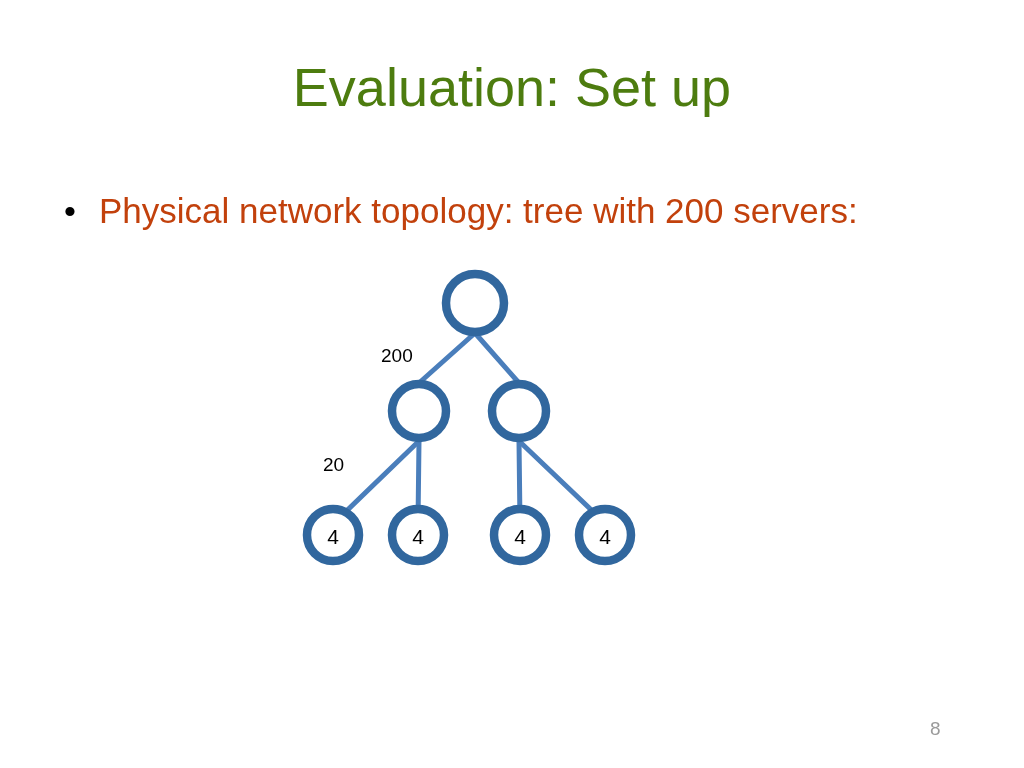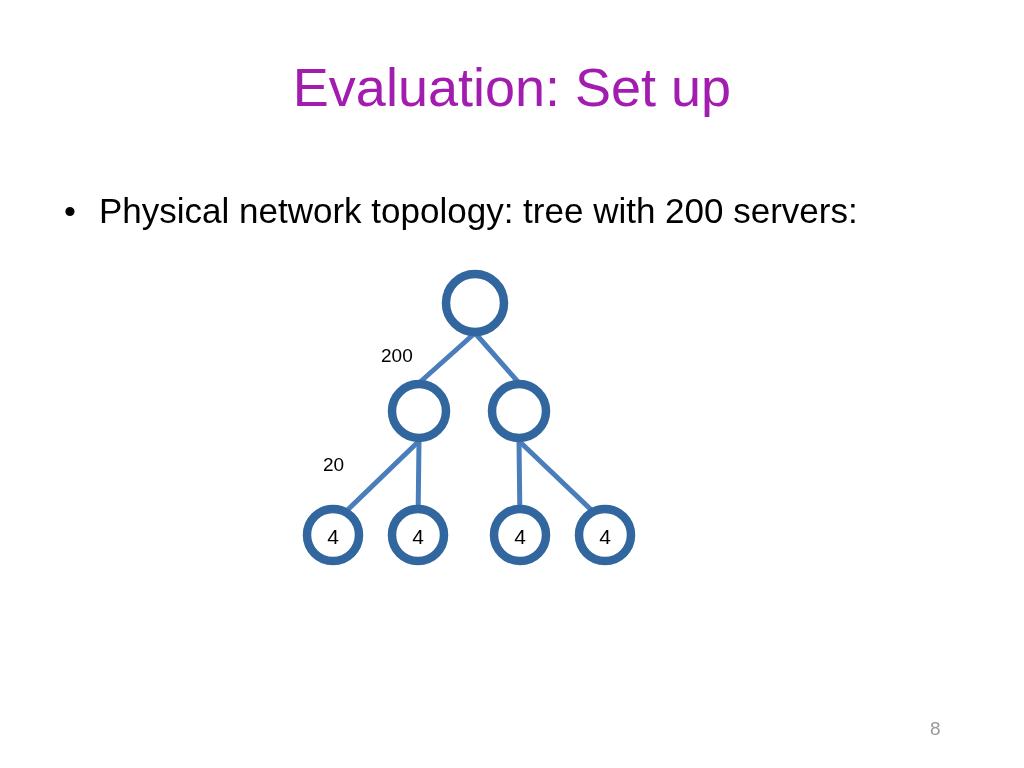--- a/index.html
+++ b/index.html
@@ -19,21 +19,21 @@
   
   #slide-title {
     position: absolute;
     left: 0;
     top: 58px;
     width: 1024px;
     text-align: center;
     font-family: "Liberation Sans", sans-serif;
     font-size: 54px;
     font-weight: 400;
-    color: #a21caf;
+    color: #4d7c0f;
     letter-spacing: 0px;
     line-height: 1.1;
     white-space: nowrap;
   }
 
   
   #body-list {
     position: absolute;
     left: 58px;
     top: 186px;
@@ -50,21 +50,21 @@
     line-height: 50px;
     color: #000000;
     text-align: left;
     padding-left: 6px;
     box-sizing: border-box;
   }
   .bullet-text {
     flex: 1 1 auto;
     font-size: 35px;
     line-height: 50px;
-    color: #000000;
+    color: #c2410c;
     font-weight: 400;
     max-width: 760px;
   }
 
   
   #tree-figure {
     position: absolute;
     left: 280px;
     top: 255px;
     width: 400px;

